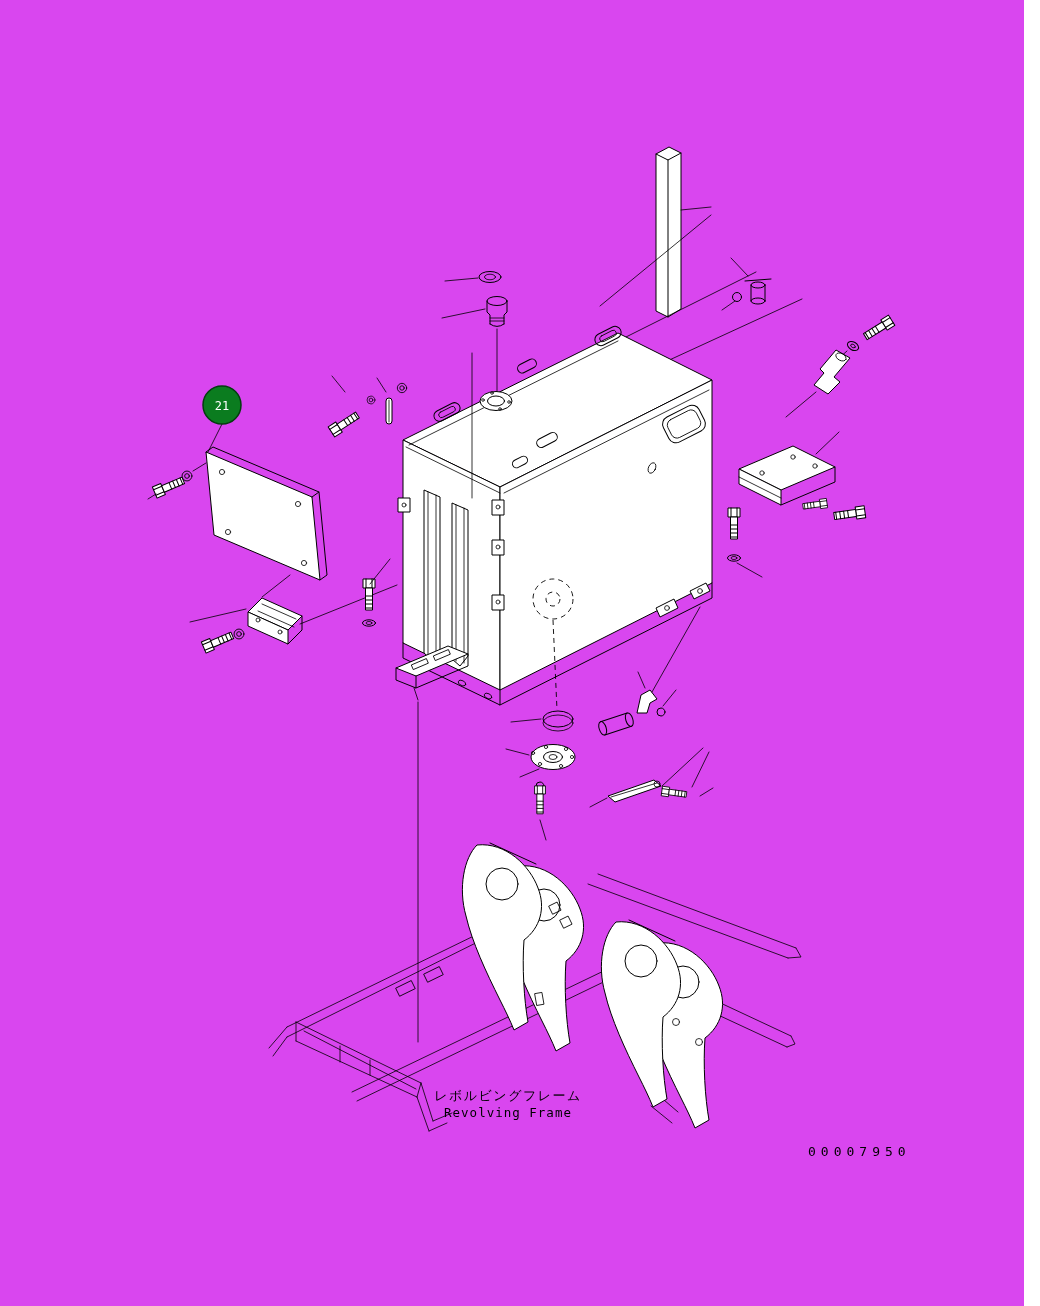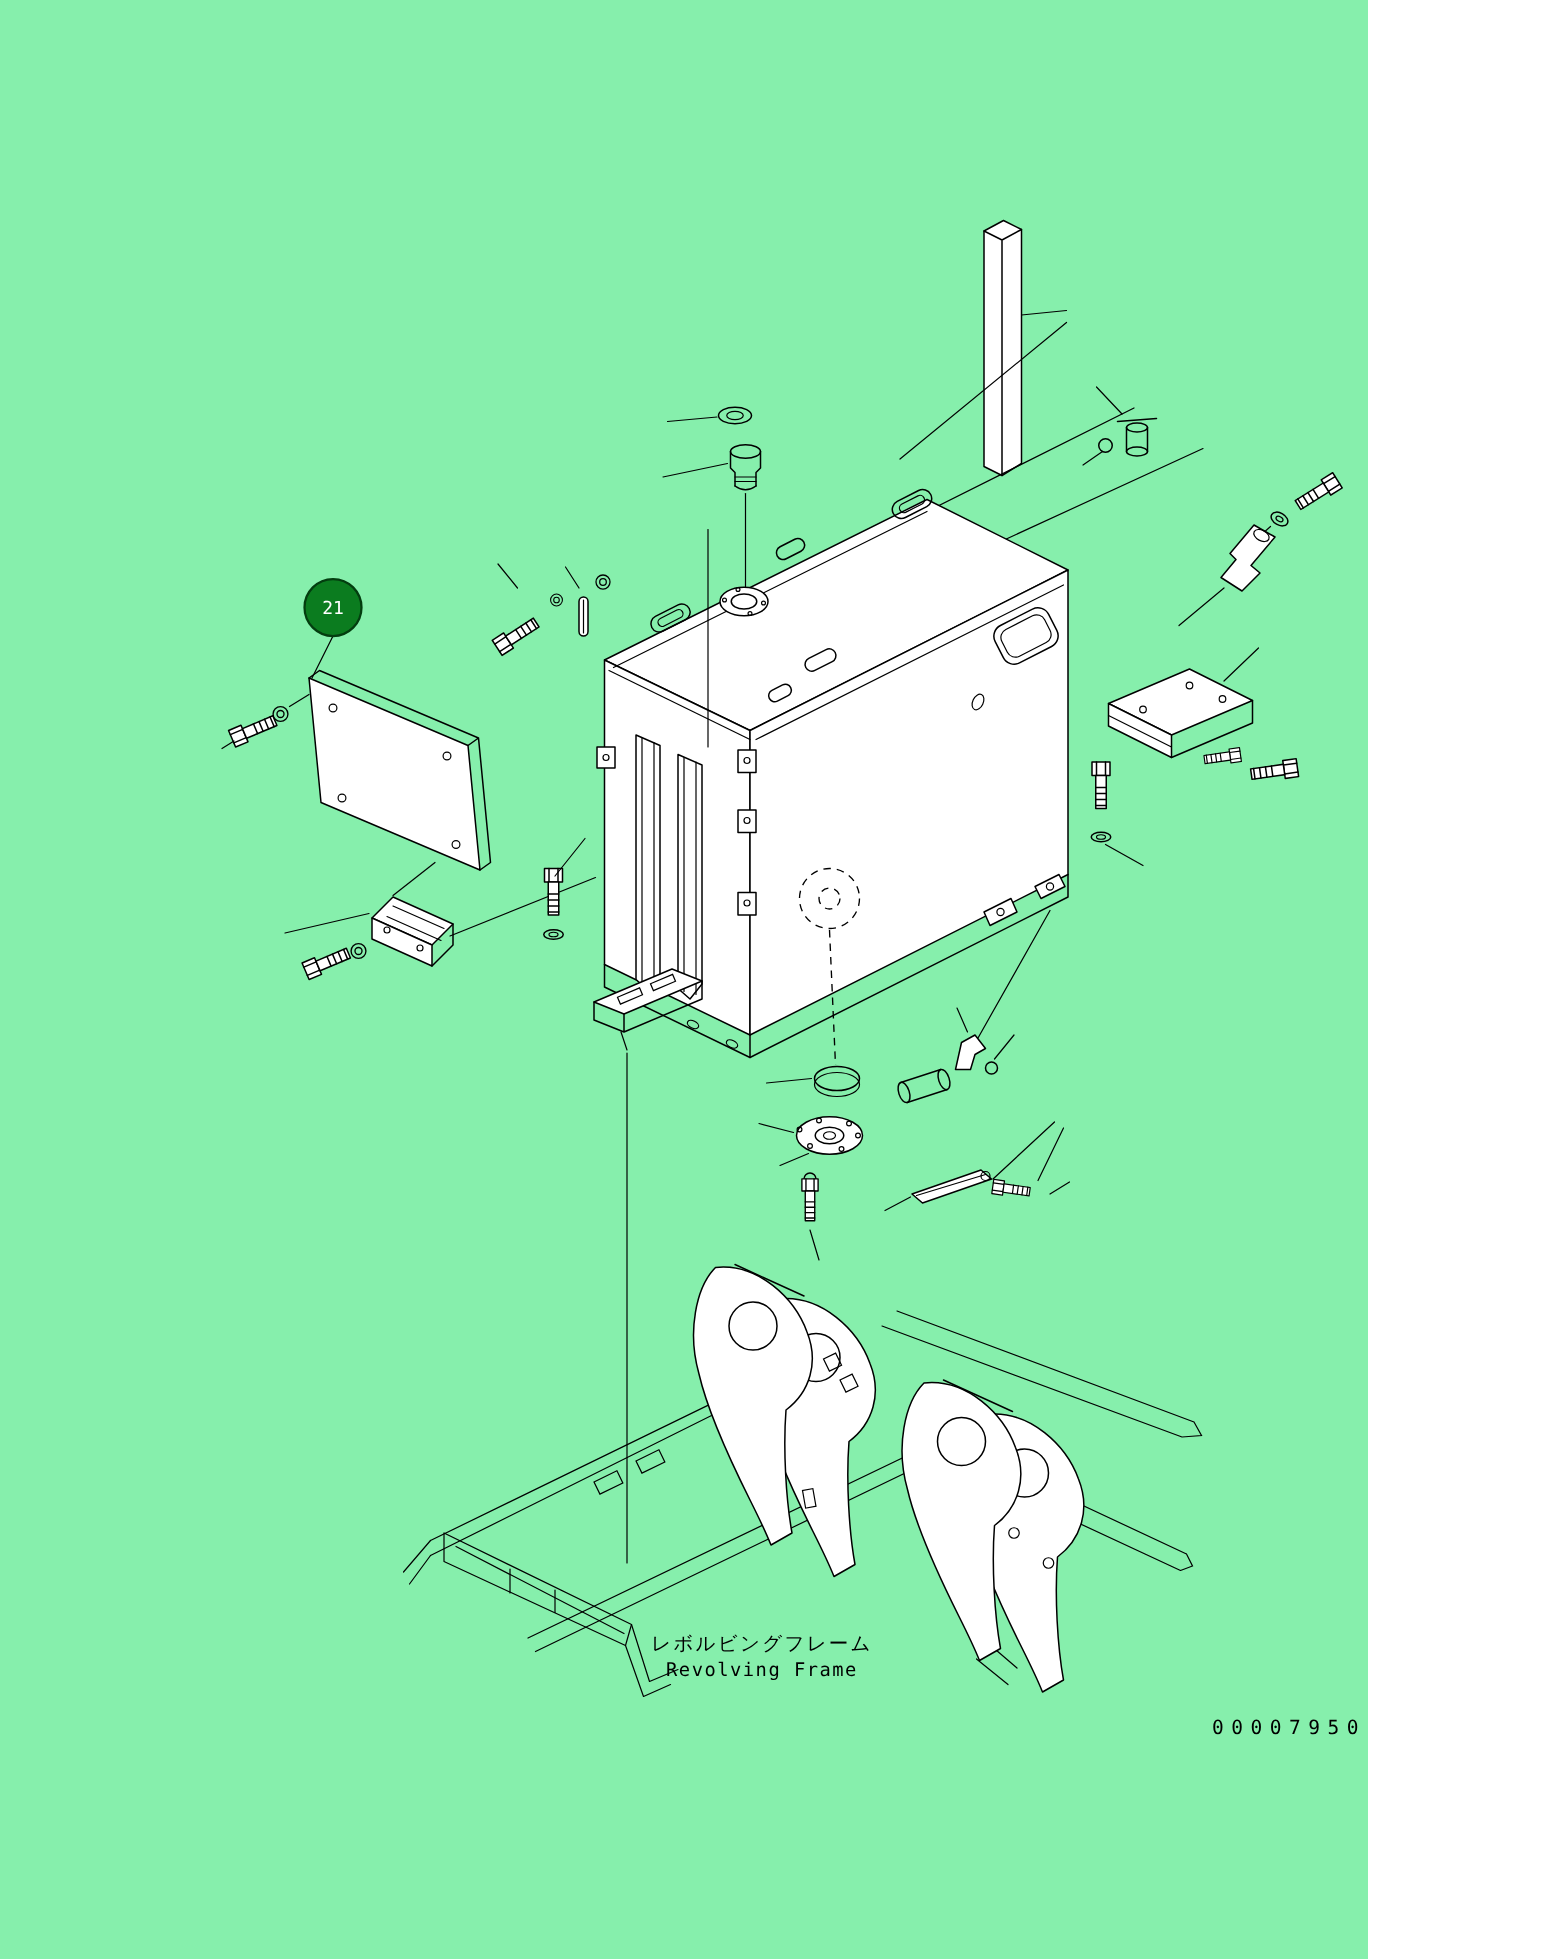--- a/index.html
+++ b/index.html
@@ -1,16 +1,16 @@
 <!DOCTYPE html>
 <html><head>
 <meta charset="utf-8">
 <style>
   html,body{margin:0;padding:0;background:#fff;}
-  .page{position:relative;width:912px;height:1306px;background:#86efac;overflow:hidden;}
+  .page{position:relative;width:1024px;height:1306px;background:#d946ef;overflow:hidden;}
   svg{display:block;}
   .ln{stroke:#000;stroke-width:1;fill:none;stroke-linecap:round;stroke-linejoin:round;}
   .thin{stroke:#000;stroke-width:.8;fill:none;stroke-linecap:round;}
   .face{stroke:#000;stroke-width:1;fill:#fff;stroke-linejoin:round;}
   .dash{stroke:#000;stroke-width:.9;fill:none;stroke-dasharray:5 4;}
   .lbl{font-family:"DejaVu Sans","Liberation Sans",sans-serif;font-size:13px;fill:#000;}
   .lbl-en{font-family:"DejaVu Sans Mono","Liberation Mono",monospace;font-size:12.5px;fill:#000;letter-spacing:1px;}
   .doc{font-family:"DejaVu Sans Mono","Liberation Mono",monospace;font-size:13px;fill:#000;letter-spacing:5px;}
   .balloon-num{font-family:"DejaVu Sans Mono","Liberation Mono",monospace;font-size:12px;fill:#fff;}
 </style>

